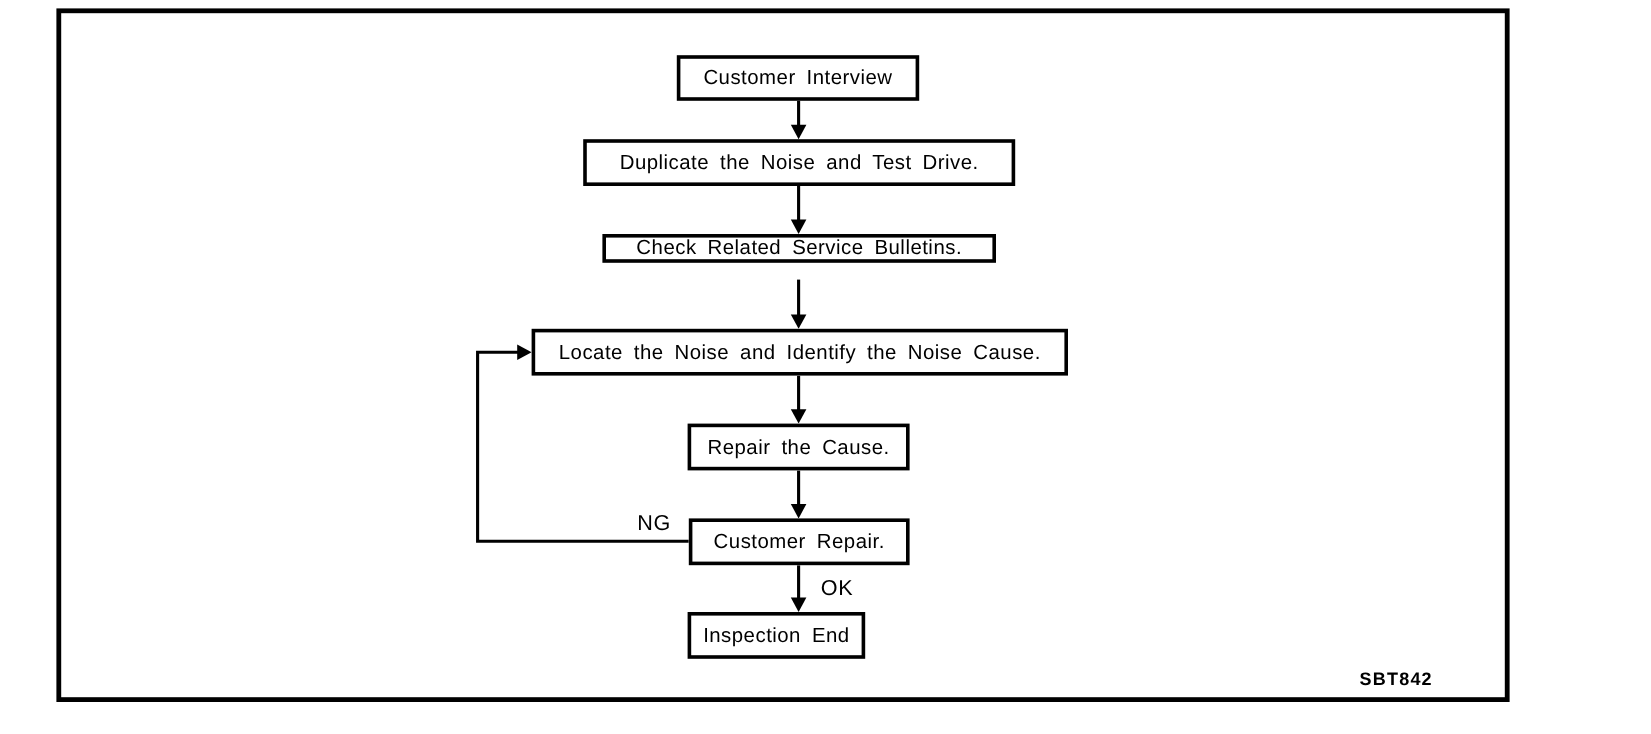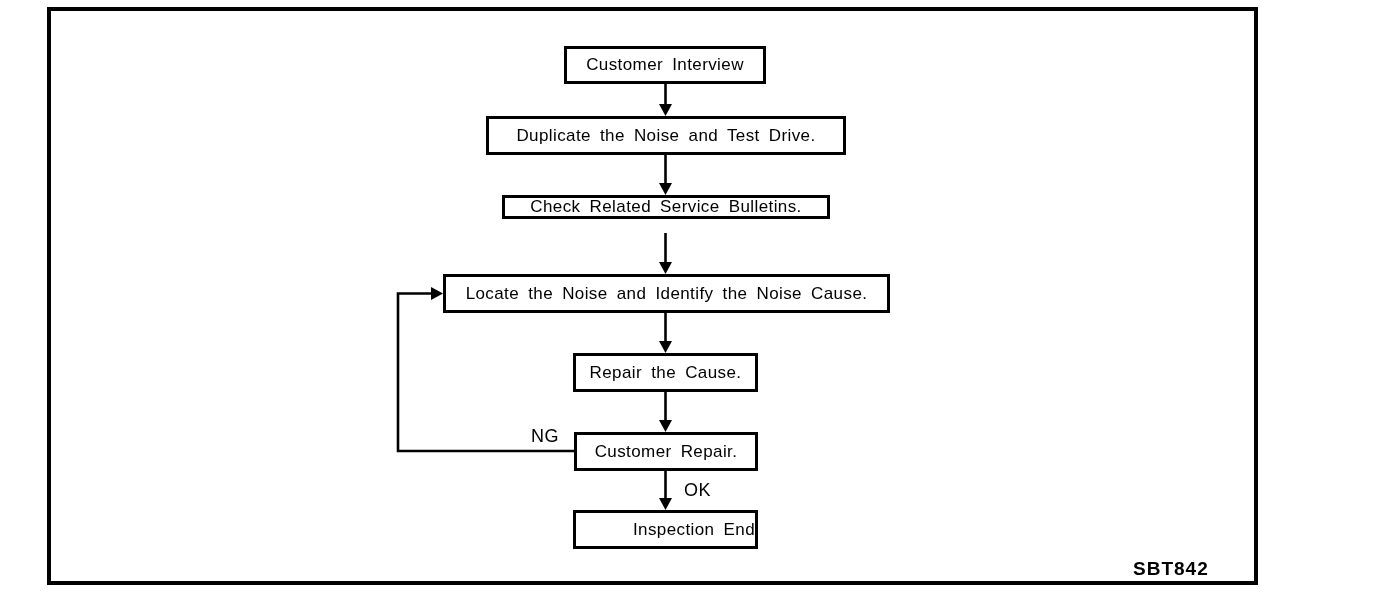--- a/index.html
+++ b/index.html
@@ -46,35 +46,35 @@
     word-spacing: 4px;
     white-space: nowrap;
     z-index: 2;
   }
   .box-1 { left: 564px; top: 46px;  width: 202px; height: 38px; }
   .box-2 { left: 486px; top: 116px; width: 360px; height: 39px; }
   .box-3 { left: 502px; top: 195px; width: 328px; height: 24px; }
   .box-4 { left: 443px; top: 274px; width: 447px; height: 39px; }
   .box-5 { left: 573px; top: 353px; width: 185px; height: 39px; }
   .box-6 { left: 574px; top: 432px; width: 184px; height: 39px; }
-  .box-7 { left: 573px; top: 510px; width: 185px; height: 39px; justify-content: flex-end; }
+  .box-7 { left: 573px; top: 510px; width: 148px; height: 39px; }
   .edge-label {
     position: absolute;
     font-size: 18px;
     font-weight: normal;
     letter-spacing: 0.5px;
     z-index: 3;
   }
   .ng-label { left: 531px; top: 426px; }
   .ok-label { left: 684px; top: 480px; }
   .figure-code {
     position: absolute;
     left: 1133px;
     top: 558px;
-    font-size: 19px;
+    font-size: 15px;
     font-weight: bold;
     letter-spacing: 1px;
     z-index: 3;
   }
 </style>
 </head>
 <body>
 
 <div class="frame"></div>
 

